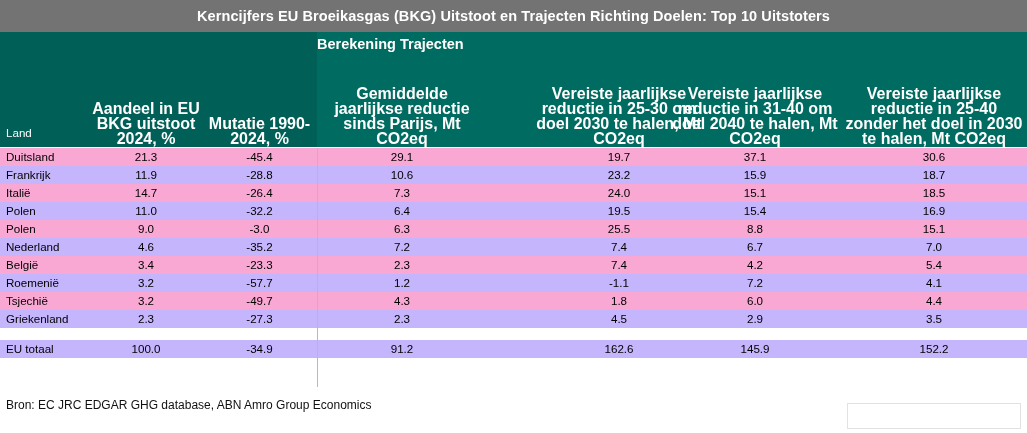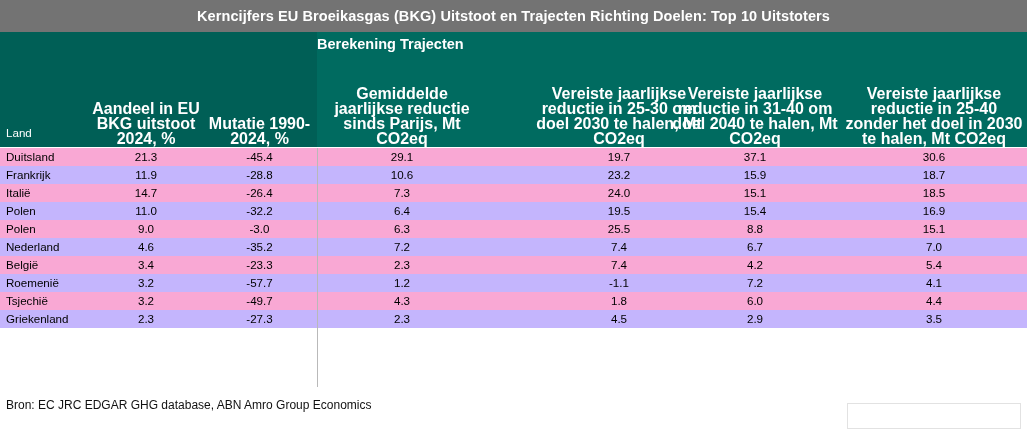--- a/index.html
+++ b/index.html
@@ -300,20 +300,29 @@
       <div class="row plain">
         <div class="cell name">Griekenland</div>
         <div class="cell c1">2.3</div>
         <div class="cell c2">-27.3</div>
         <div class="cell c3">2.3</div>
         <div class="cell c4">4.5</div>
         <div class="cell c5">2.9</div>
         <div class="cell c6">3.5</div>
       </div>
       <div class="spacer-row"></div>
+      <div class="row plain total-row">
+        <div class="cell name">EU totaal</div>
+        <div class="cell c1">100.0</div>
+        <div class="cell c2">-34.9</div>
+        <div class="cell c3">91.2</div>
+        <div class="cell c4">162.6</div>
+        <div class="cell c5">145.9</div>
+        <div class="cell c6">152.2</div>
+      </div>
     </div>
 
   <div class="vsep"></div>
 
   <div class="source">Bron: EC JRC EDGAR GHG database, ABN Amro Group Economics</div>
 
   <div class="corner-box"></div>
 </div>
 
 </body></html>

